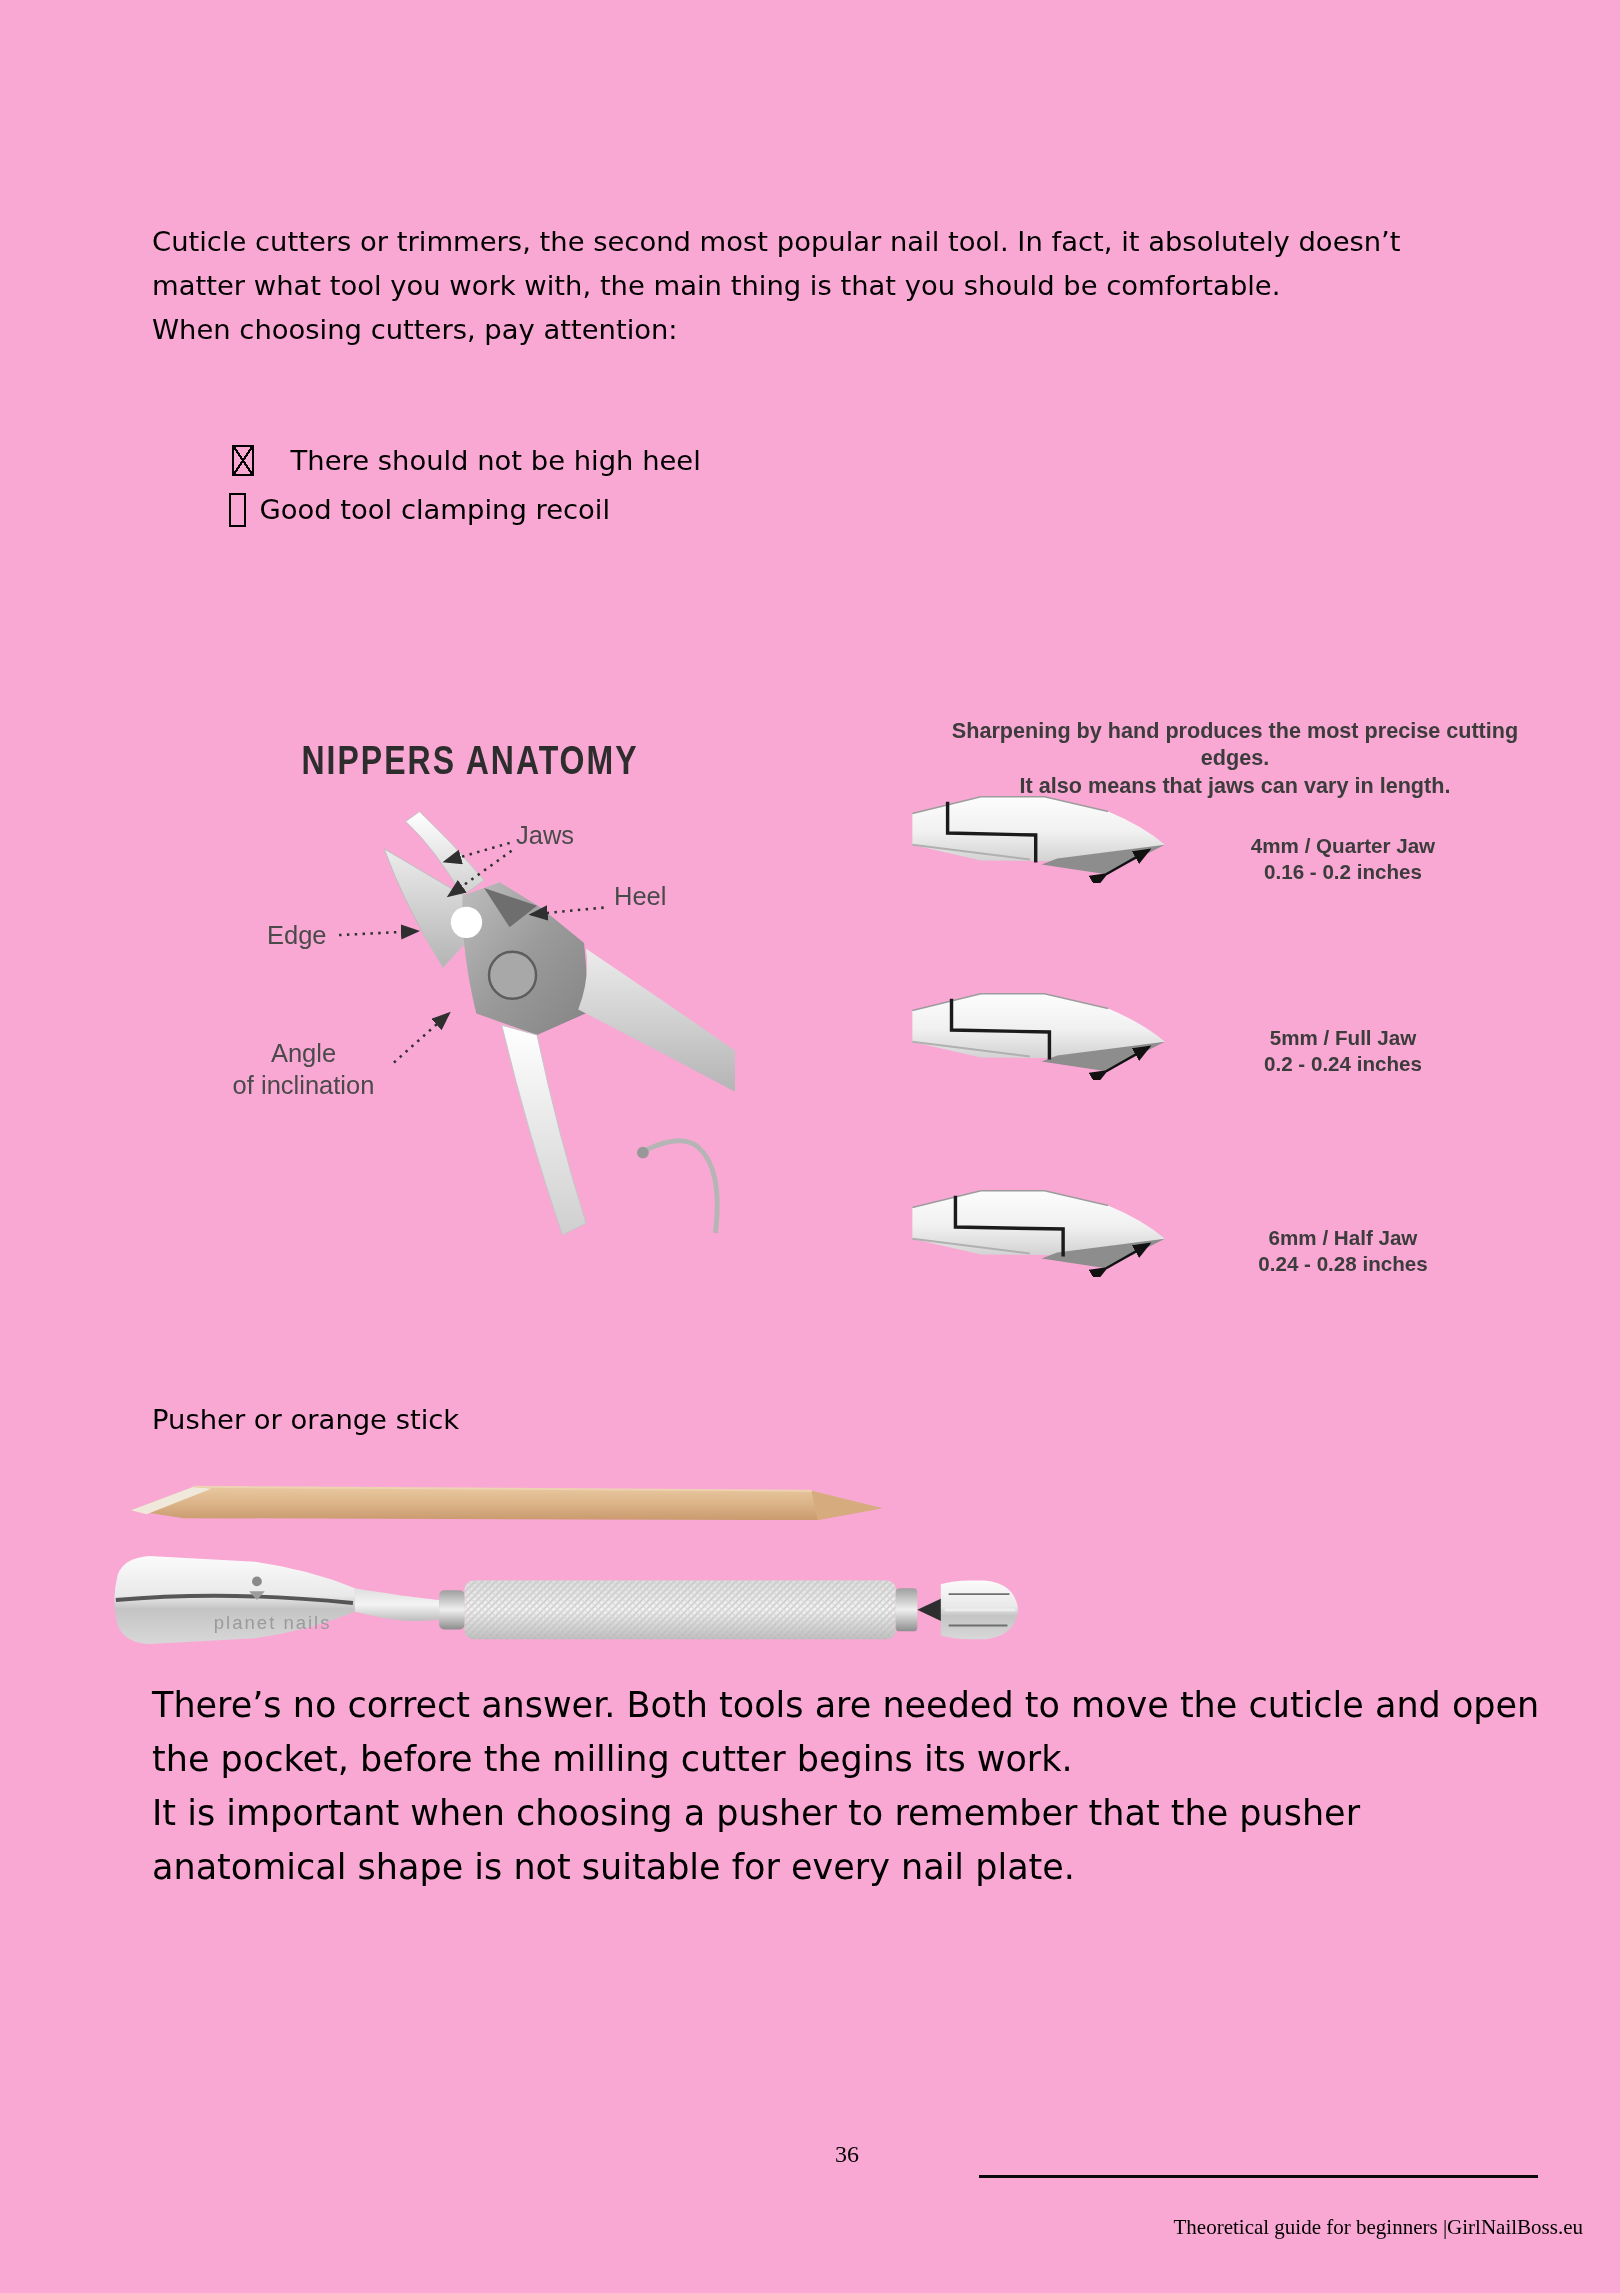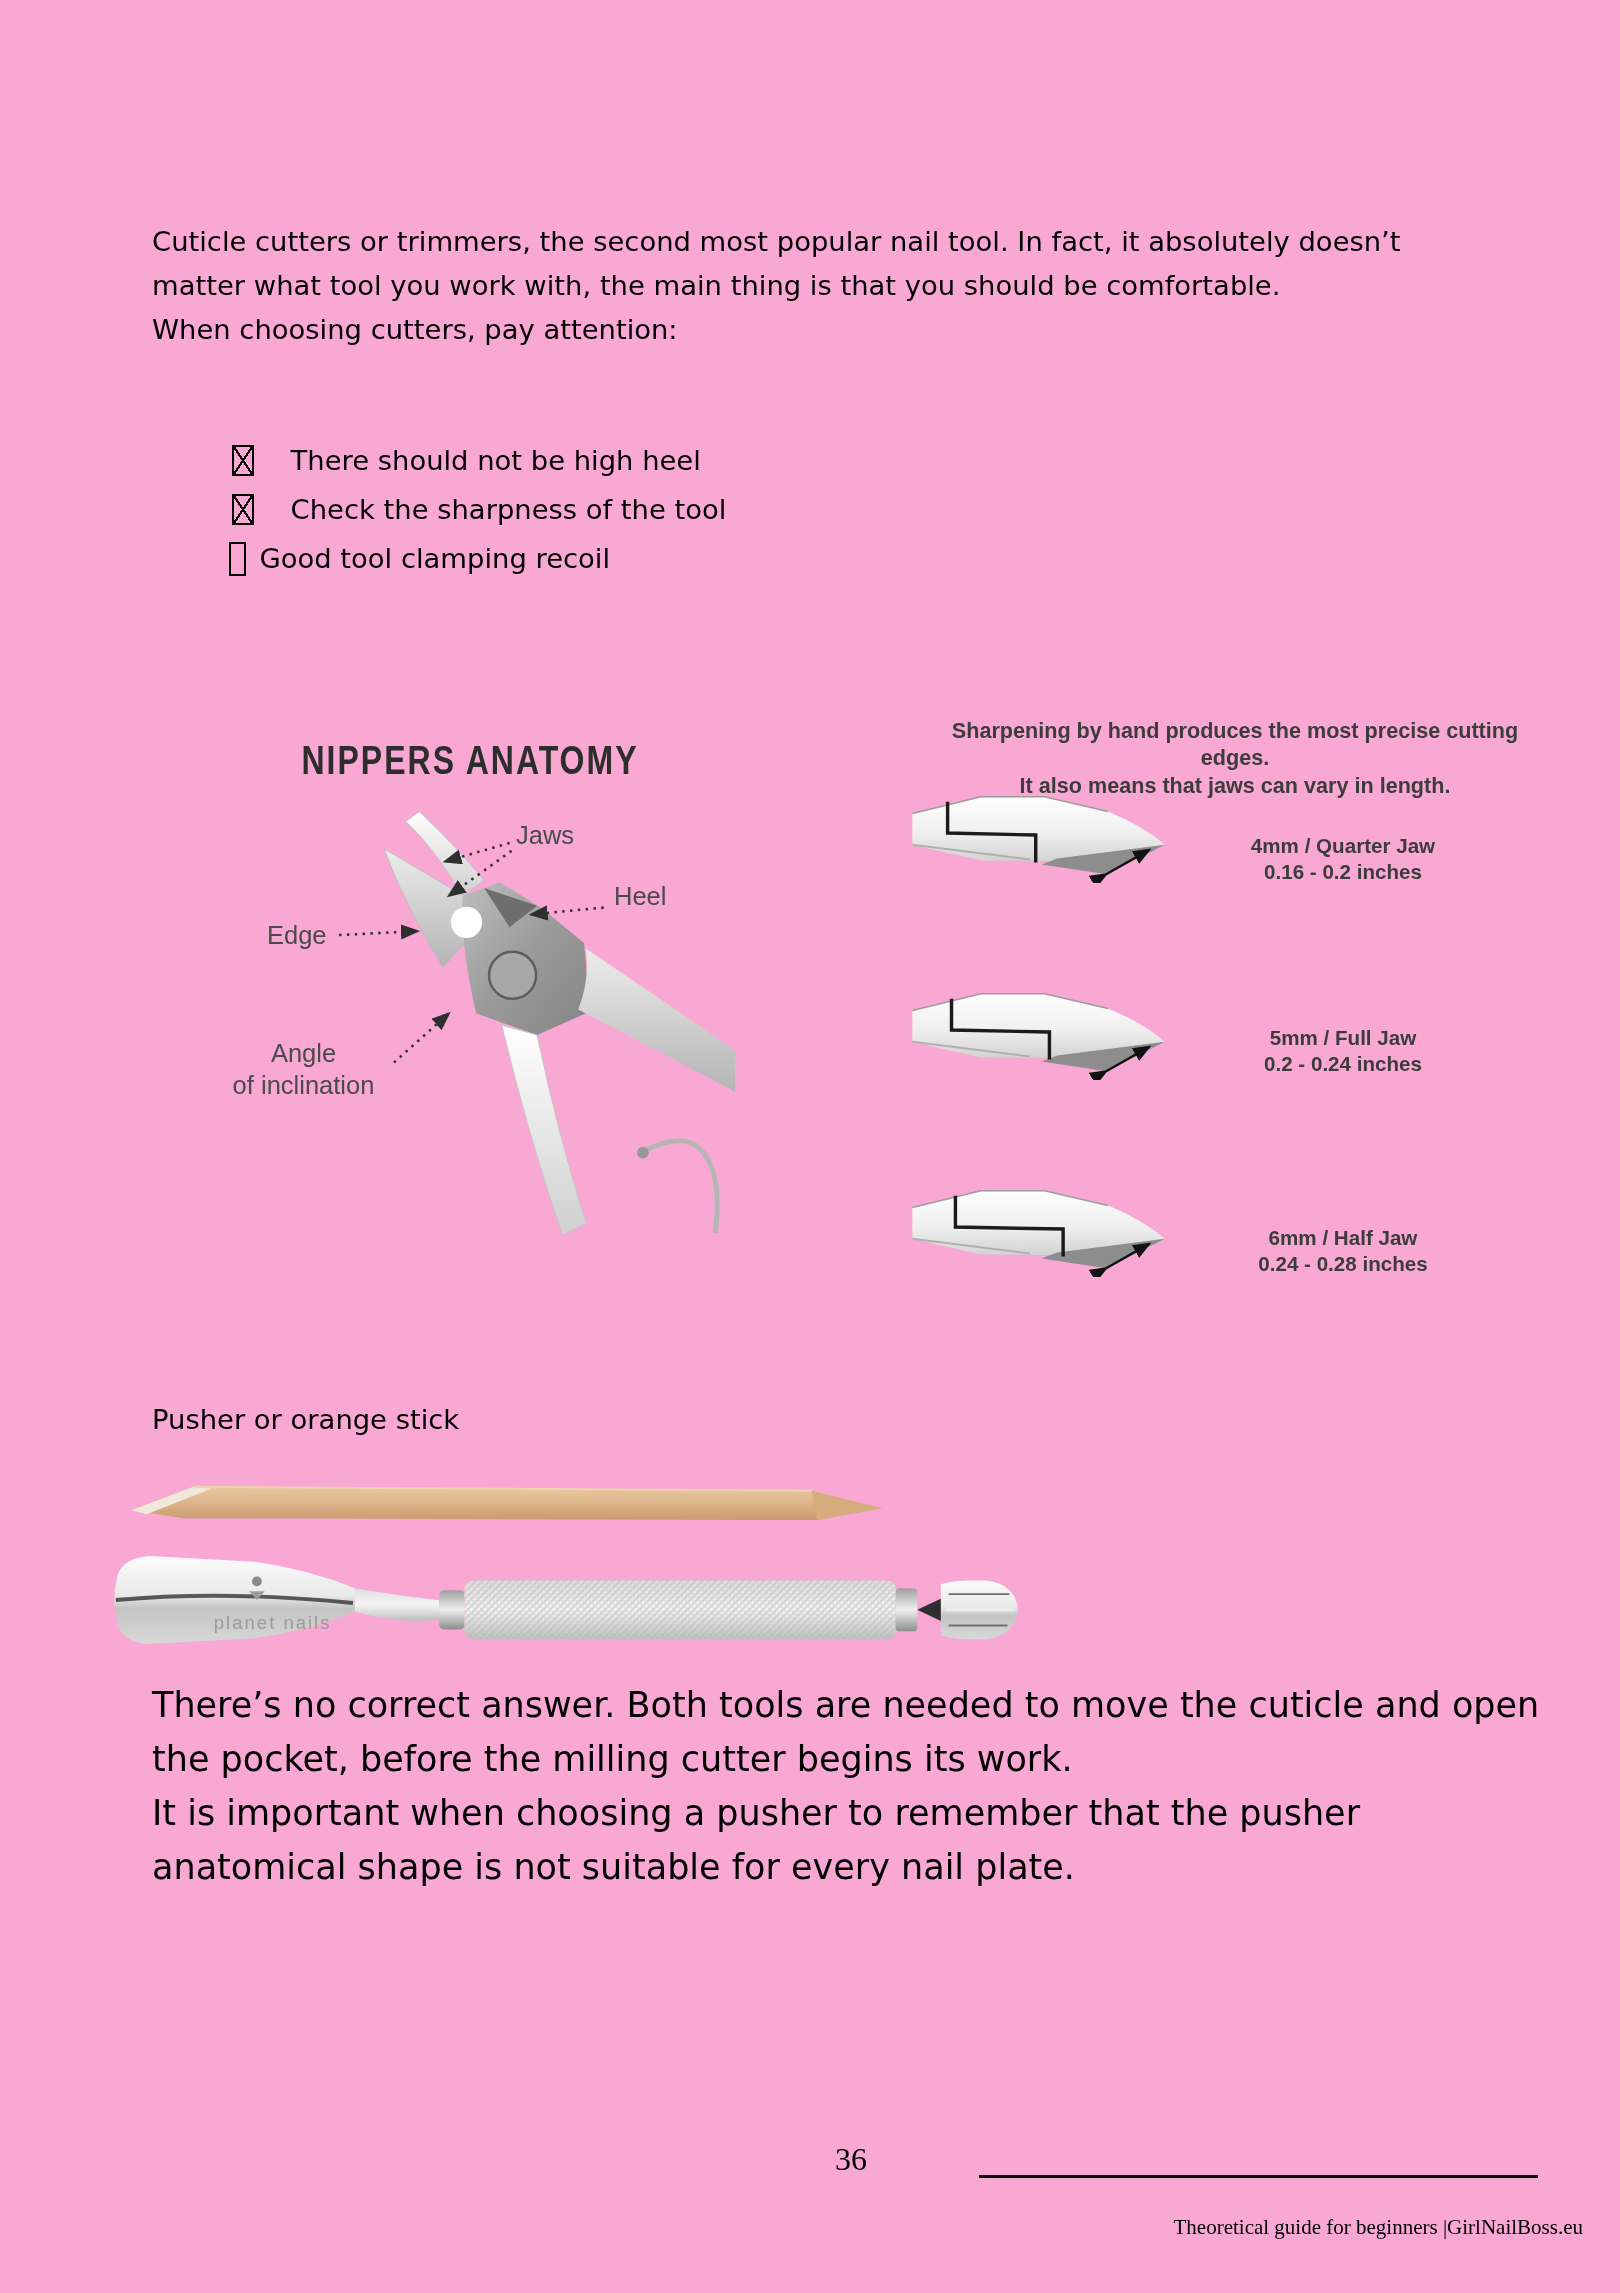--- a/index.html
+++ b/index.html
@@ -48,43 +48,39 @@
   .jaw-row-svg { position:absolute; left:49px; width:267px; height:93px; }
   .jaw-label { position:absolute; left:323px; width:216px; text-align:center;
                font-family:"Liberation Sans", sans-serif; font-weight:bold; font-size:20.6px;
                line-height:25.5px; color:#3c3c3c; }
 
   .stick-fig { left:125px; top:1475px; width:765px; height:51px; }
   .pusher-fig { left:108px; top:1551px; width:921px; height:98px; }
 
   
   .page-number { position:absolute; left:835px; top:2141px;
-                 font-family:"Liberation Serif", serif; font-size:32px; color:#000; }
+                 font-family:"Liberation Serif", serif; font-size:24px; color:#000; }
   .footer-rule { position:absolute; left:979px; top:2175px; width:559px; height:2.9px; background:#0a0a0a; }
   .footer-credit { position:absolute; right:37px; top:2215px;
                    font-family:"Liberation Serif", serif; font-size:21px; color:#000; }
 </style>
 </head>
 <body>
 
 <div class="page">
 
   <div class="intro-block">
     <p>Cuticle cutters or trimmers, the second most popular nail tool. In fact, it absolutely doesn’t matter what tool you work with, the main thing is that you should be comfortable.</p>
     <p>When choosing cutters, pay attention:</p>
   </div>
 
   <div class="checklist">
     <div class="check-row">
       <span class="box-x"></span>
       <span>There should not be high heel</span>
-    </div>
-    <div class="check-row">
-      <span class="box-x"></span>
-      <span>Check the sharpness of the tool</span>
     </div>
     <div class="check-row variant">
       <span class="box-empty"></span>
       <span>Good tool clamping recoil</span>
     </div>
   </div>
 
   <div class="fig np-panel">
     <svg width="588" height="554" viewBox="0 0 600 565">
       <defs>

